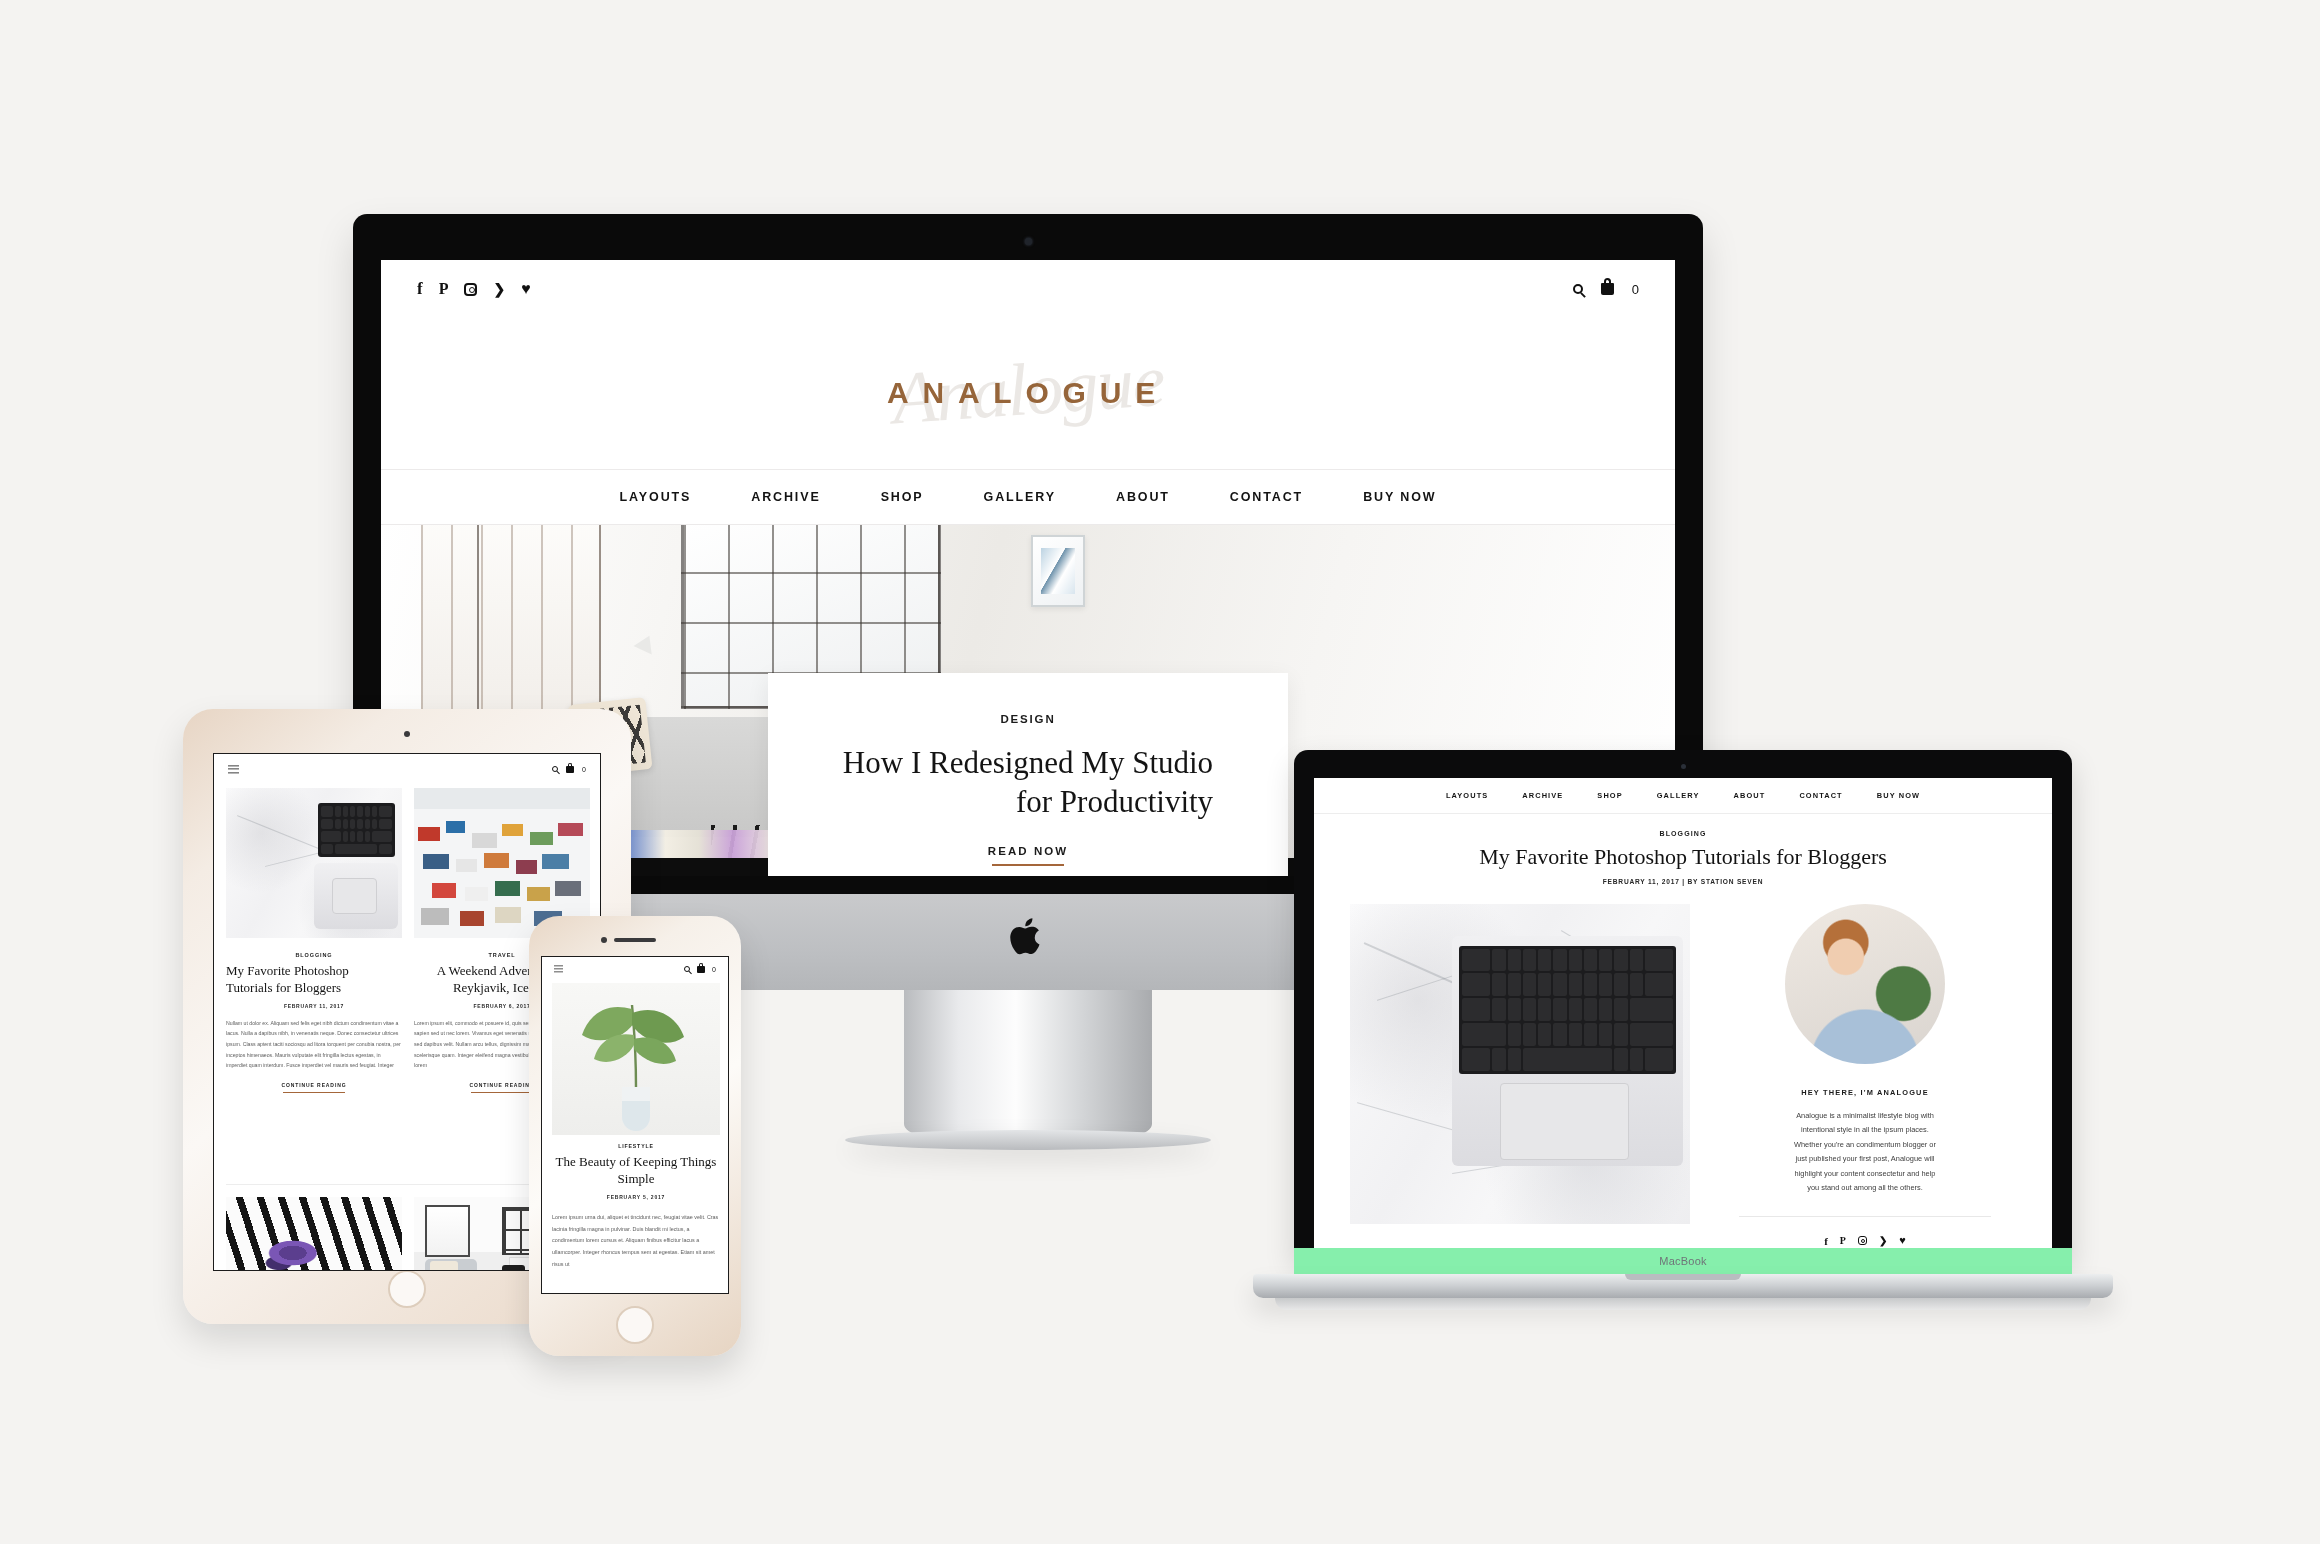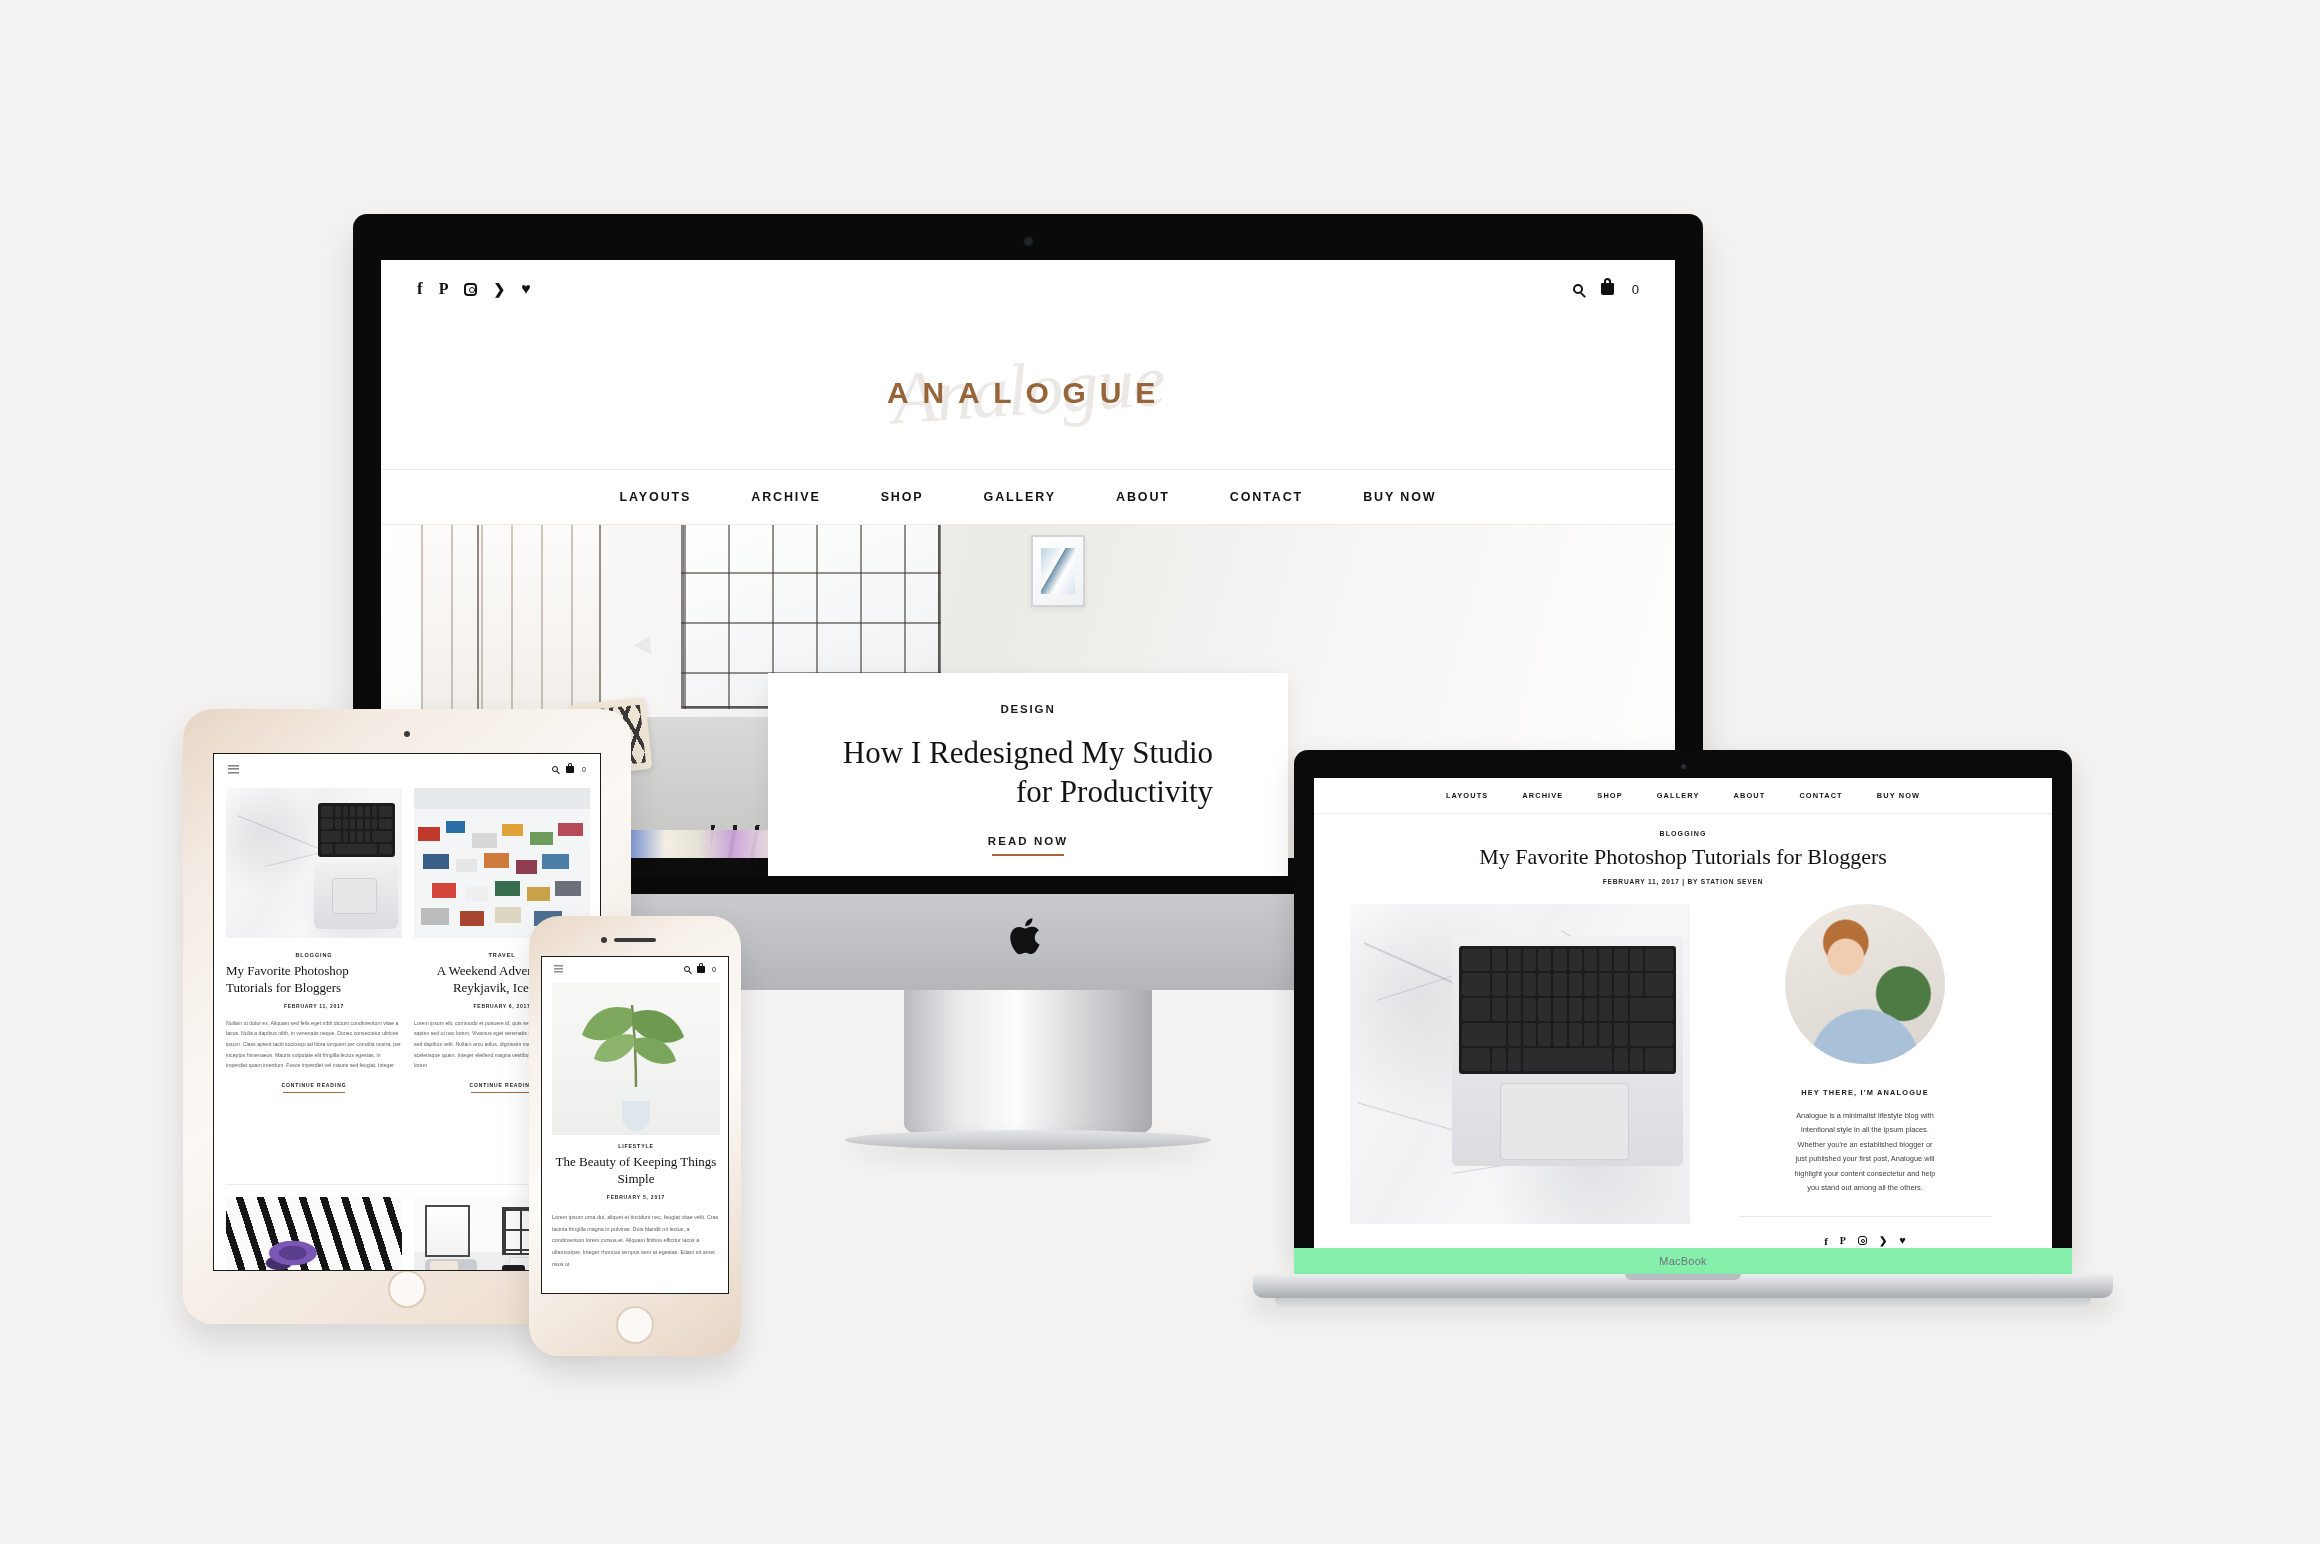--- a/index.html
+++ b/index.html
@@ -200,21 +200,21 @@
         <div class="winpane" style="left:300px;top:-6px;width:260px;height:190px;"></div>
         <div class="frame" style="left:650px;top:10px;width:54px;height:72px;"></div>
         <div class="lamp" style="left:255px;top:110px;"></div>
         <div class="sofa" style="left:155px;top:192px;width:300px;height:120px;"></div>
         <div class="pillow" style="left:190px;top:176px;width:78px;height:72px;"></div>
         <div class="chairlegs" style="left:330px;top:300px;width:190px;height:48px;"></div>
         <div class="rug" style="left:150px;top:305px;width:560px;height:46px;"></div>
         <div style="position:absolute;left:0;bottom:0;width:100%;height:18px;background:#0d0d0d;"></div>
       </div>
 
-      <div style="position:absolute;left:50%;top:413px;margin-left:-260px;width:520px;height:214px;background:#fff;box-shadow:0 6px 22px rgba(0,0,0,.07);display:flex;flex-direction:column;align-items:center;justify-content:flex-start;padding-top:30px;">
+      <div style="position:absolute;left:50%;top:413px;margin-left:-260px;width:520px;height:214px;background:#fff;box-shadow:0 6px 22px rgba(0,0,0,.07);display:flex;flex-direction:column;align-items:center;justify-content:flex-start;padding-top:40px;">
         <div class="cat" style="font-size:11.5px;">DESIGN</div>
         <div class="serif" style="margin-top:18px;font-size:31px;line-height:1.26;color:#141414;text-align:right;">
           <div>How I Redesigned My Studio</div>
           <div>for Productivity</div>
         </div>
         <div style="margin-top:24px;text-align:center;">
           <div class="readmore" style="font-size:11.5px;">READ NOW</div>
           <div class="rule-gold" style="margin-top:7px;width:72px;margin-left:auto;margin-right:auto;"></div>
         </div>
       </div>
@@ -495,21 +495,21 @@
         </div>
         <div class="trackpad" style="left:44%;top:56%;width:38%;height:24%;"></div>
       </div>
 
       <div style="position:absolute;left:400px;top:126px;width:302px;display:flex;flex-direction:column;align-items:center;">
         <div class="ph ph-portrait" style="width:160px;height:160px;border-radius:50%;"></div>
         <div class="cat" style="margin-top:24px;font-size:7.4px;">HEY THERE, I'M ANALOGUE</div>
         <div style="margin-top:12px;width:252px;text-align:center;font-size:7.4px;line-height:1.95;color:#3d3d3d;">
           <div>Analogue is a minimalist lifestyle blog with</div>
           <div>intentional style in all the ipsum places.</div>
-          <div>Whether you're an established blogger or</div>
+          <div>Whether you're an condimentum blogger or</div>
           <div>just published your first post, Analogue will</div>
           <div>highlight your content consectetur and help</div>
           <div>you stand out among all the others.</div>
         </div>
         <div style="margin-top:20px;width:252px;height:1px;background:#e8e8e8;"></div>
         <div style="margin-top:18px;display:flex;gap:12px;align-items:center;">
           <span style="font:700 11px 'Liberation Serif',serif;color:#111;">f</span>
           <span style="font:700 10px 'Liberation Serif',serif;color:#111;">P</span>
           <span style="display:inline-block;width:9px;height:9px;border:1.5px solid #111;border-radius:3px;position:relative;">
             <i style="position:absolute;left:1.7px;top:1.7px;width:4px;height:4px;border:1.2px solid #111;border-radius:50%;"></i>

